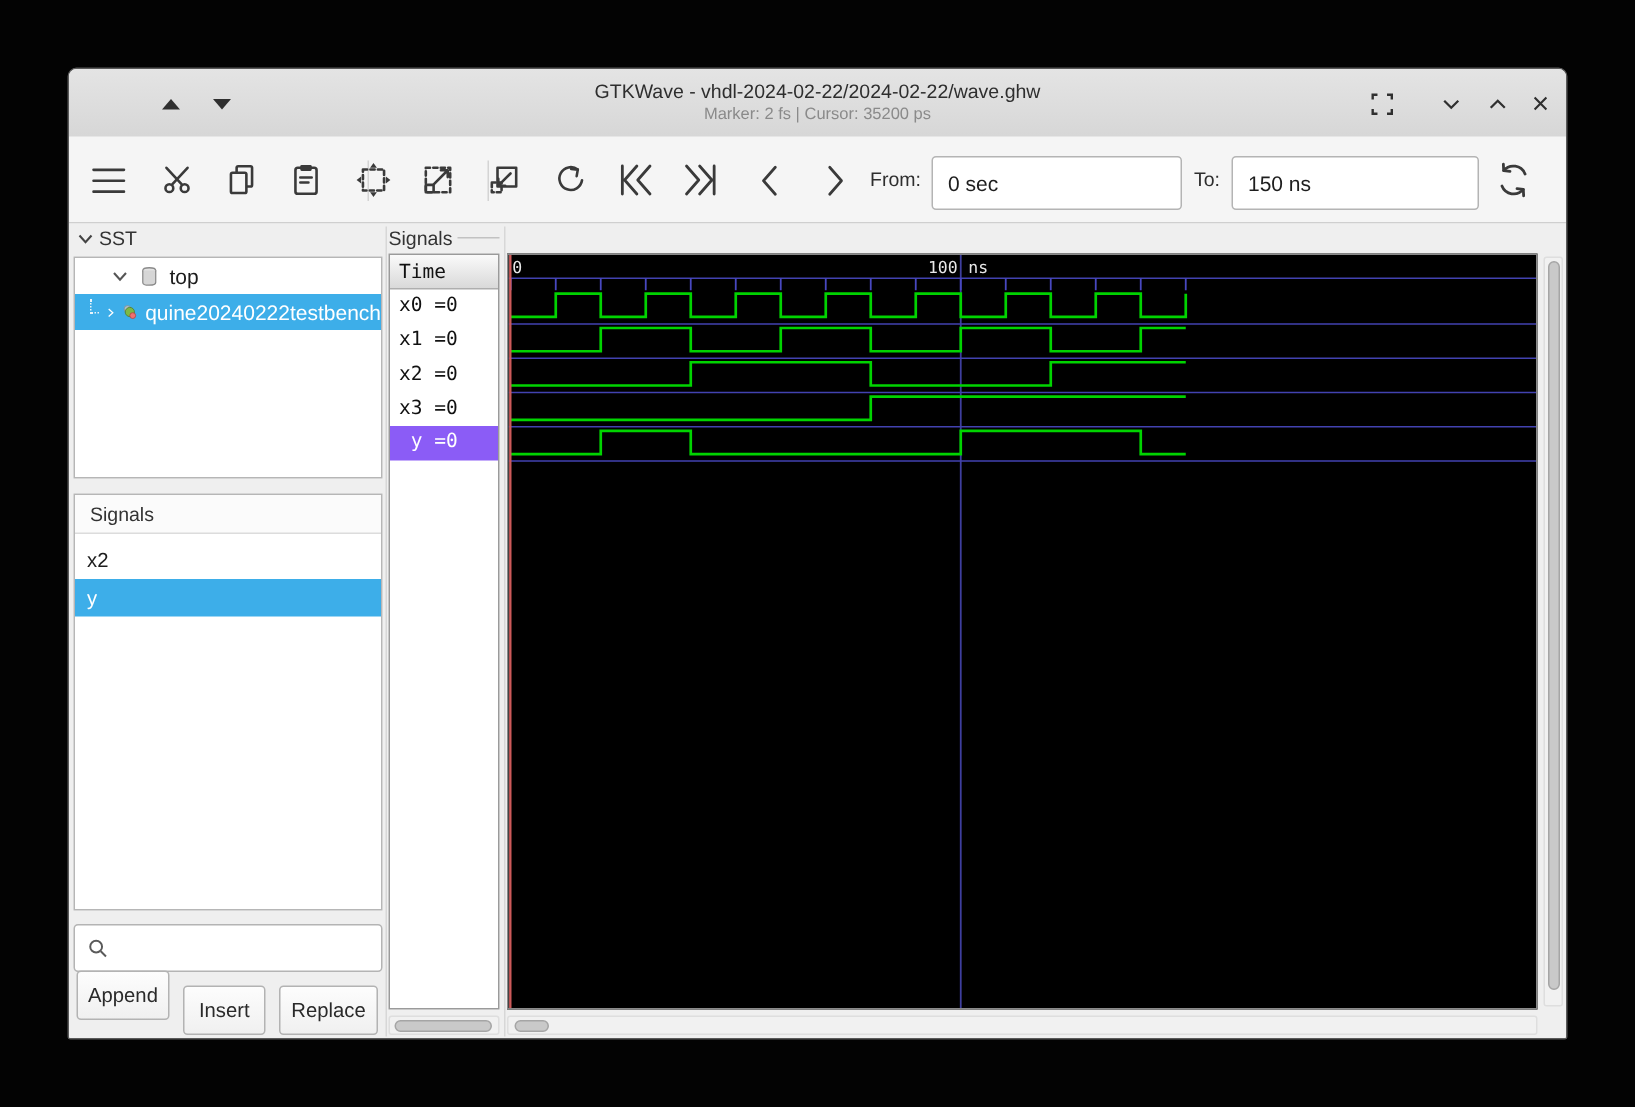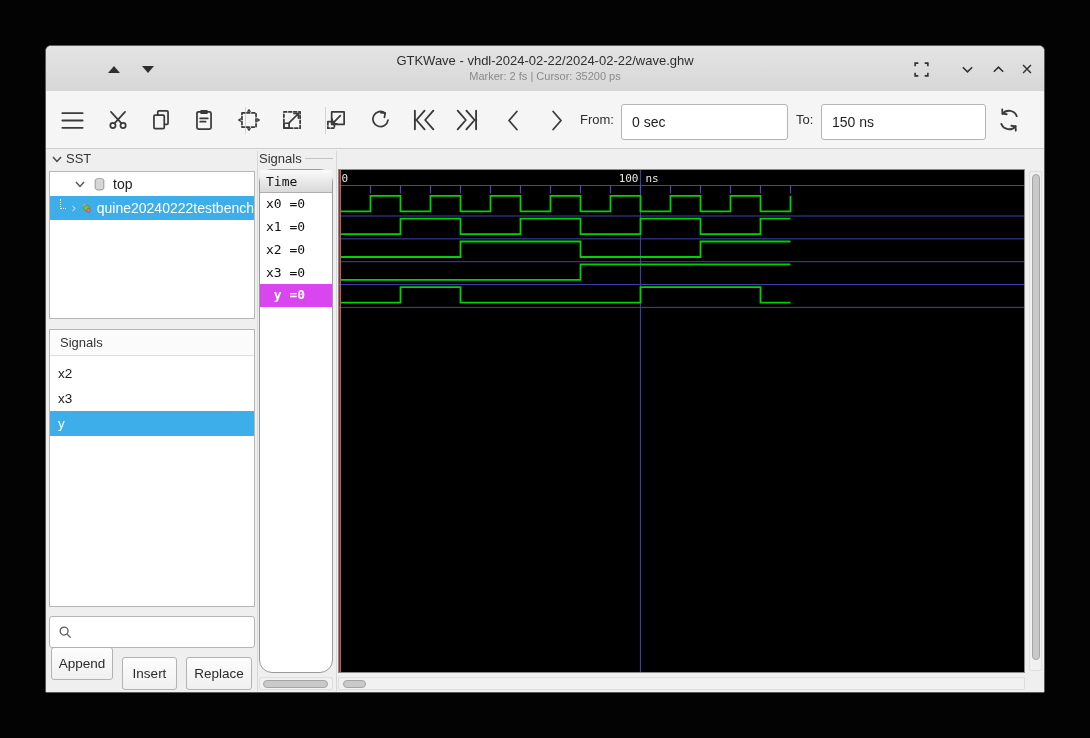--- a/index.html
+++ b/index.html
@@ -47,21 +47,21 @@
   .search-box { border:1px solid #b4b4b4; border-radius:3px; background:#fff; display:flex; align-items:center; padding-left:8px; }
   .gtk-btn { height:33px; border:1px solid #b3b3b3; border-radius:3px; background:linear-gradient(#fdfdfd,#f0f0f0);
              font-size:13.5px; color:#2a2a2a; display:flex; align-items:center; justify-content:center;
              font-family:"Liberation Sans",sans-serif; }
 
   
   .mono { font-family:"DejaVu Sans Mono", monospace; }
   .time-head { height:23px; line-height:23px; background:linear-gradient(#fafafa,#d9d9d9);
                border-bottom:1px solid #aeaeae; font-size:13px; padding-left:6px; color:#111; }
   .wname-row { height:22.85px; line-height:22.85px; font-size:13px; color:#111; padding-left:6px; white-space:pre; }
-  .wname-row.sel { background:#d946ef; color:#fff;font-weight:bold; }
+  .wname-row.sel { background:#8b5cf6; color:#fff; }
 
   
   .scroll-h { background:#f1f1f1; border:1px solid #dedede; border-radius:2px; }
   .scroll-v { background:#f1f1f1; border:1px solid #dedede; border-radius:2px; }
   .thumb { background:#c9c9c9; border:1px solid #a5a5a5; border-radius:5px; }
 
   .wavebox { background:#000; border:1px solid #8a8a8a; }
   .splitter { width:1px; background:#d7d7d7; }
 </style>
 </head>
@@ -219,21 +219,20 @@
           <circle cx="11.2" cy="11.6" r="2.9" fill="#ef7070" stroke="#b74040" stroke-width="0.8"></circle>
         </svg>
         <span style="margin-left:5px;">quine20240222testbench</span>
       </div>
     </div>
 
     <div class="abs panel" style="left:3px; top:180px; width:206px; height:278px;">
       <div class="sig-head">Signals</div>
       <div style="height:5px;"></div>
       <div class="sig-row">x2</div>
-      <div class="sig-row">x3</div>
       <div class="sig-row sel">y</div>
     </div>
 
     <div class="abs search-box" style="left:3px; top:467px; width:206px; height:32px;">
       <svg width="15" height="15" viewBox="0 0 16 16" stroke="#5a5a5a" fill="none" stroke-width="1.4">
         <circle cx="6.5" cy="6.5" r="4.2"></circle>
           <path d="M9.8 9.8 L13.5 13.5"></path>
       </svg>
     </div>
 
@@ -241,21 +240,21 @@
     <div class="abs gtk-btn" style="left:76px; top:508px; width:55px;">Insert</div>
     <div class="abs gtk-btn" style="left:140px; top:508px; width:66px;">Replace</div>
 
     <div class="abs splitter" style="left:210.5px; top:2px; height:540px;"></div>
     <div class="abs splitter" style="left:289.5px; top:2px; height:540px;"></div>
 
     <div class="abs" style="left:213px; top:2px; display:flex; align-items:center; width:74px;">
       <span class="frame-label">Signals</span>
       <div class="frame-line" style="flex:1; margin-left:3px;"></div>
     </div>
-    <div class="abs panel mono" style="left:213px; top:20px; width:74px; height:504px; border-color:#9a9a9a;border-radius:13px;">
+    <div class="abs panel mono" style="left:213px; top:20px; width:74px; height:504px; border-color:#9a9a9a;">
       <div class="time-head mono">Time</div>
       <div class="wname-row">x0 =0</div>
       <div class="wname-row">x1 =0</div>
       <div class="wname-row">x2 =0</div>
       <div class="wname-row">x3 =0</div>
       <div class="wname-row sel"> y =0</div>
     </div>
     <div class="abs scroll-h" style="left:213px; top:528px; width:74px; height:13px;">
       <div class="abs thumb" style="left:3px; top:1.5px; width:65px; height:8px;"></div>
     </div>

